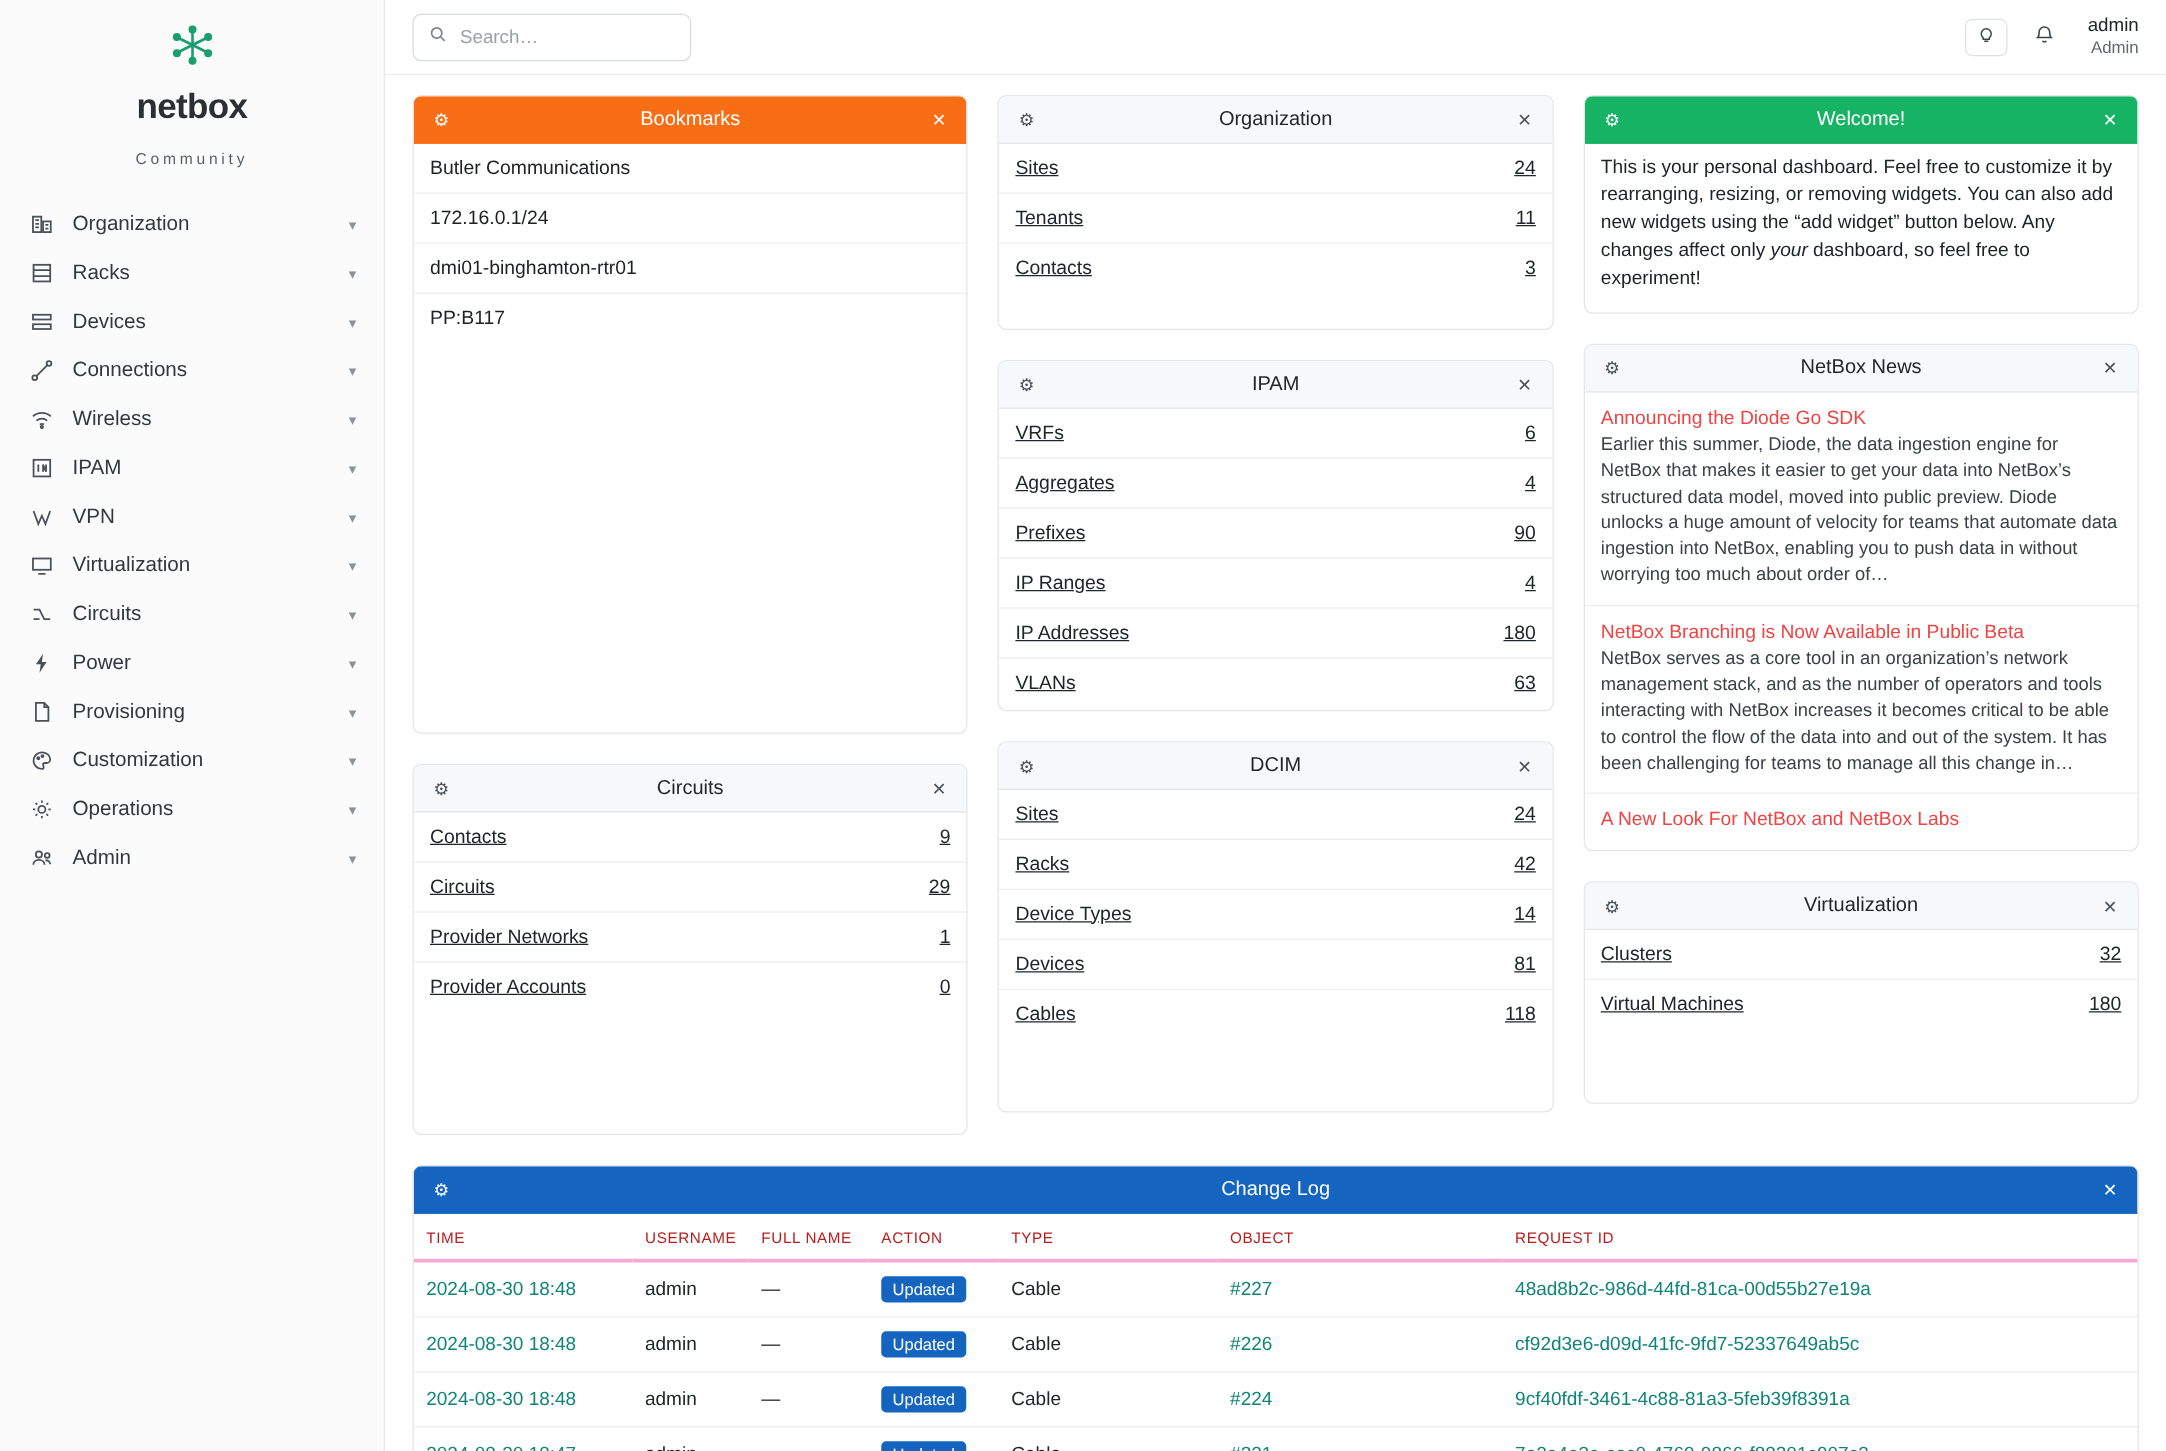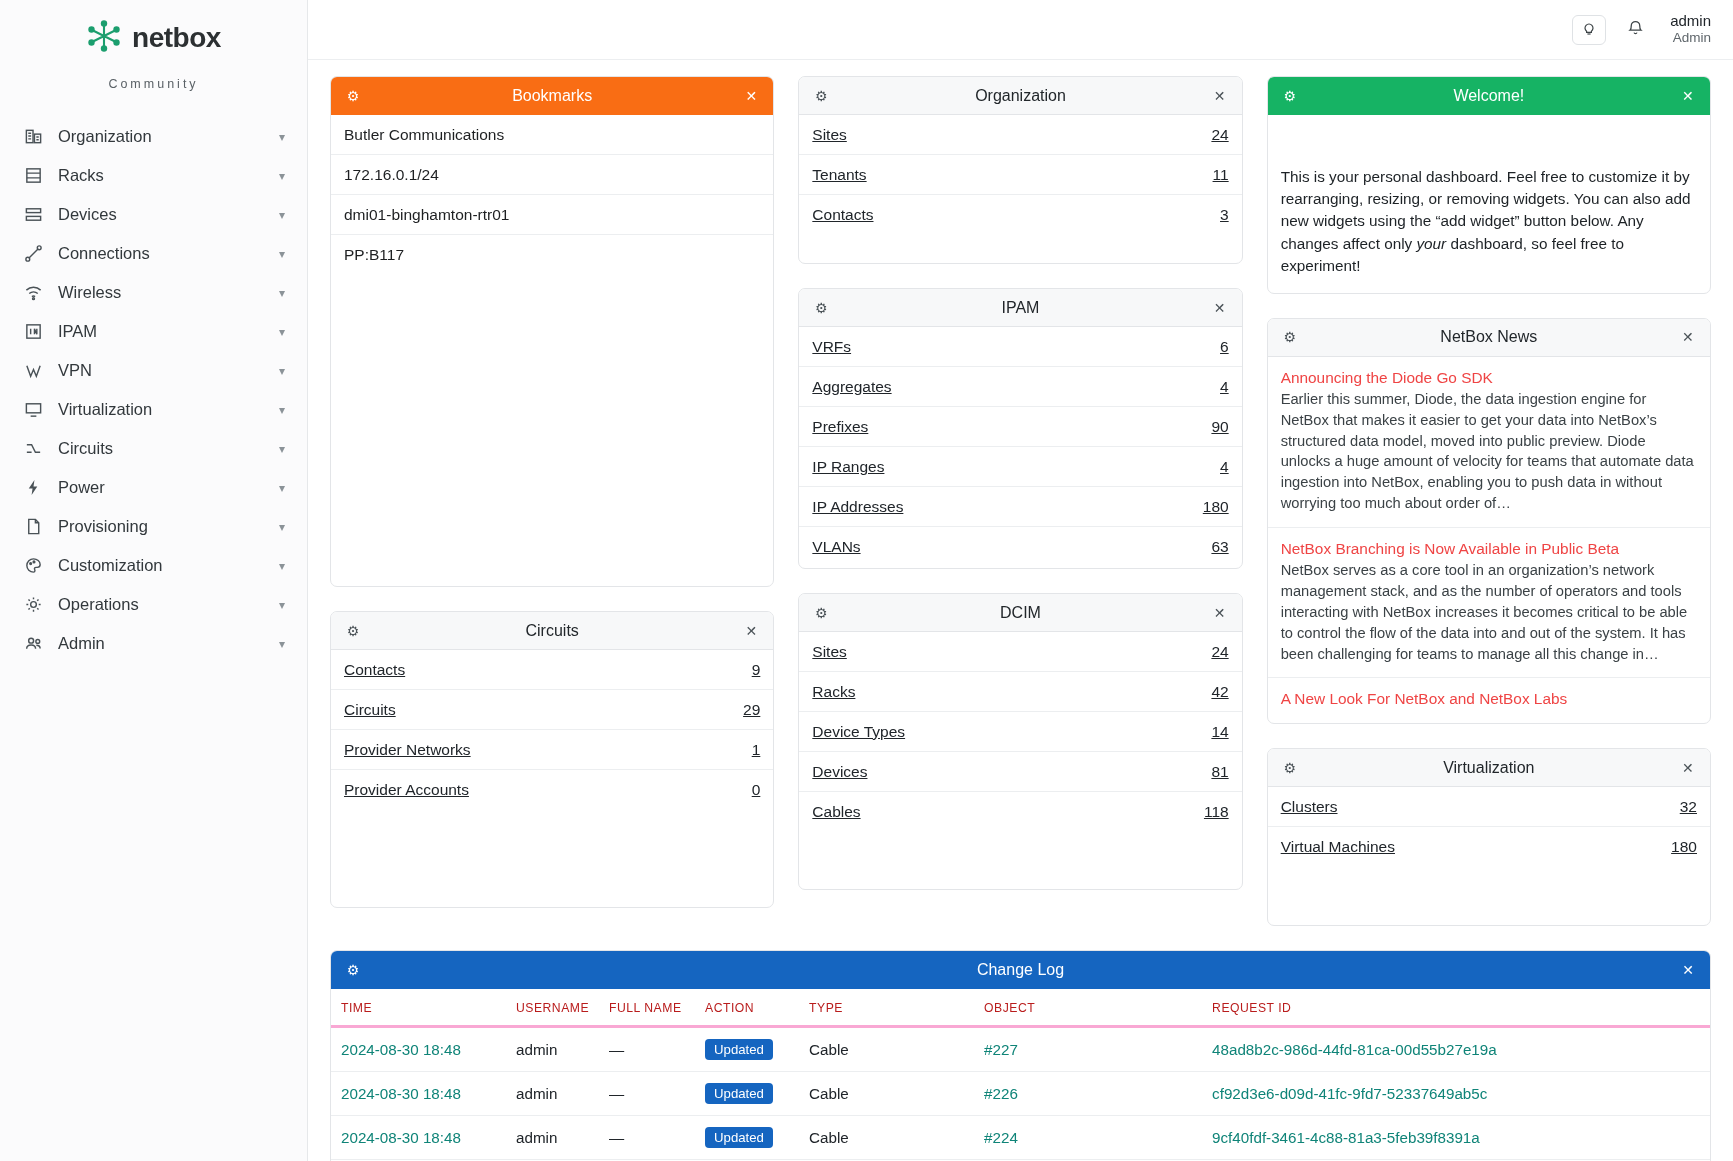--- a/index.html
+++ b/index.html
@@ -23,21 +23,21 @@
     padding-top: 8px;
     overflow: hidden;
   }
   .brand {
     display: flex;
     flex-direction: column;
     align-items: center;
     justify-content: center;
     padding: 10px 0 16px 0;
   }
-  .brand-row { display: flex; align-items: center; gap: 10px; }
+  .brand-row { display: flex; align-items: center; gap: 10px; flex-direction: column; }
   .brand-name { font-size: 28px; font-weight: 700; color: #2c3032; letter-spacing: -0.5px; }
   .brand-sub {
     font-size: 12.5px;
     letter-spacing: 3px;
     color: #5a6166;
     margin-top: 19px;
     text-transform: none;
   }
   .nav { margin-top: 10px; }
   .nav-item {
@@ -184,25 +184,24 @@
     padding: 0 13px;
     font-size: 15.5px;
     border-bottom: 1px solid #eceef0;
   }
   .bookmark-row:nth-child(4) { border-bottom: none; }
 
   .circuits-body { height: 257px; }
   .dcim-body { height: 257px; }
 
   .welcome-body {
-    padding: 20px 13px 16px 13px;
+    padding: 8px 13px 16px 13px;
     font-size: 15.3px;
     line-height: 1.45;
     color: #1d2226;
-    margin-top: 31px;
   }
   .welcome-body i { font-style: italic; }
 
   .news-body { padding: 0; }
   .news-item {
     padding: 12px 13px 13px 13px;
     border-bottom: 1px solid #eceef0;
   }
   .news-item:last-child { border-bottom: none; }
   .news-title { font-size: 15.4px; color: #ef4444; margin-bottom: 2px; }
@@ -434,20 +433,29 @@
       <span class="nav-label">Admin</span>
       <span class="nav-chev">▾</span>
     </div>
 
   </div>
 </div>
 
 <div class="main">
 
   <div class="topbar">
+    <div class="search-box">
+      <span>
+        <svg width="15" height="15" viewBox="0 0 20 20" fill="none" stroke="#7d858a" stroke-width="1.8">
+            <circle cx="8.5" cy="8.5" r="5.5"></circle>
+            <path d="M12.8 12.8L17 17"></path>
+          </svg>
+      </span>
+      <input type="text" placeholder="Search…" style="">
+    </div>
     <div class="topbar-spacer"></div>
     <div class="icon-btn">
       <span>
         <svg width="16" height="16" viewBox="0 0 20 20" fill="none" stroke="currentColor" stroke-width="1.5">
             <path d="M7 14a5 5 0 116 0v1.5H7z"></path>
             <path d="M8 17.5h4"></path>
           </svg>
       </span>
     </div>
     <div class="bell-btn">

